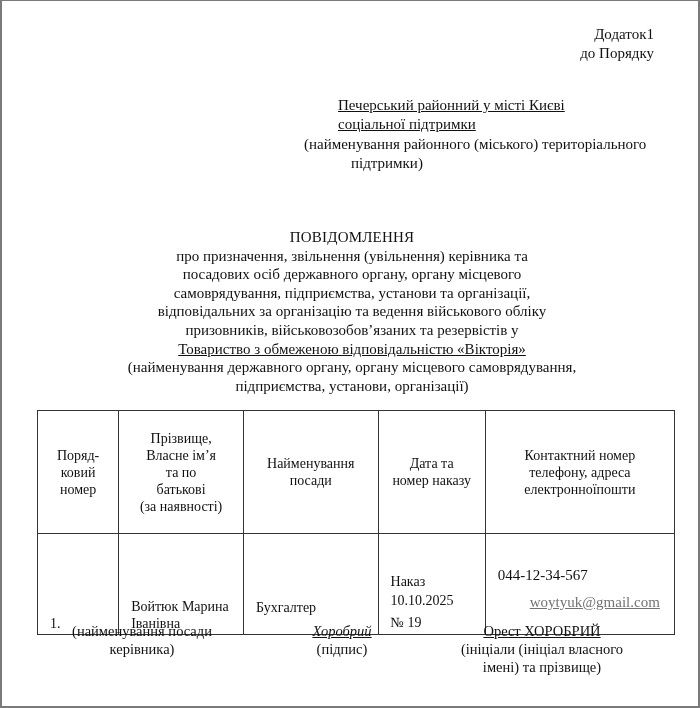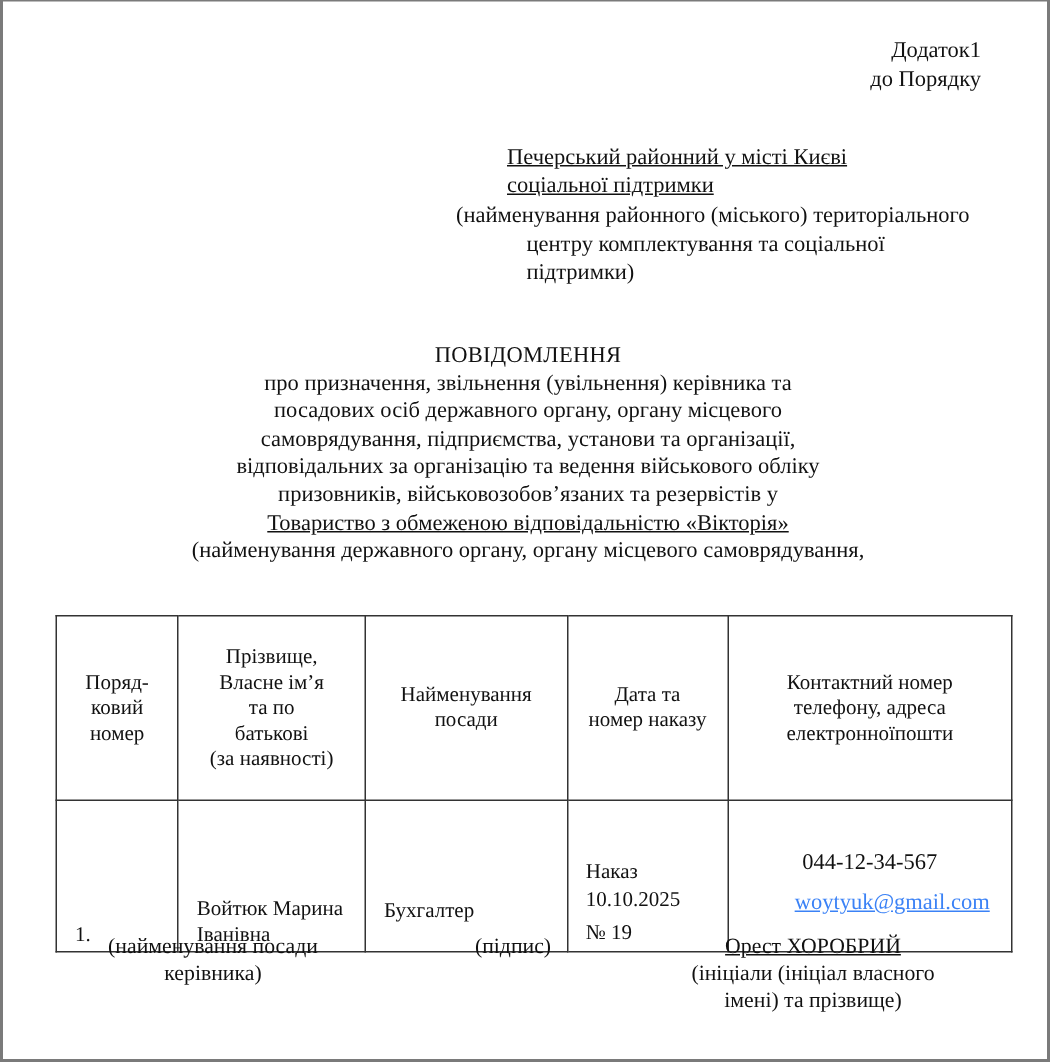--- a/index.html
+++ b/index.html
@@ -96,24 +96,24 @@
     .c1 { width: 74px; }
     .c2 { width: 148px; }
     .c3 { width: 138px; }
     .c4 { width: 107px; }
     .c5 { width: 167px; }
     .hdr-line { display: block; }
     .cell-line { display: block; }
     .order-cell .cell-line { line-height: 19px; }
     .order-cell .num { margin-top: 3px; }
     .contact-cell { vertical-align: middle !important; padding-top: 14px; }
-    .contact-cell .phone { display: block; margin-bottom: 10px; font-size: 15px; text-align: center; }
+    .contact-cell .phone { display: block; margin-bottom: 10px; font-size: 15px; }
     .contact-cell .email {
       display: block;
-      color: #3b82f6;
+      color: #737373;
       text-decoration: underline;
       font-size: 15px;
       margin-left: 32px;
     }
     .sign {
       position: absolute;
       top: 621px;
       text-align: center;
       line-height: 18px;
       font-size: 14.5px;
@@ -135,33 +135,33 @@
     <div>до Порядку</div>
   </div>
 
   <div class="recipient">
     <span class="u">Печерський районний у місті Києві </span>
     <span class="u">соціальної підтримки</span>
   </div>
 
   <div class="recipient-caption">
     <span class="l1">(найменування районного (міського) територіального</span>
-    <span class="l2">центру комплектування та соціальної</span>
     <span class="l2">підтримки)</span>
   </div>
 
   <div class="notice">
     <span class="title">ПОВІДОМЛЕННЯ</span>
     <span class="line">про призначення, звільнення (увільнення) керівника та</span>
     <span class="line">посадових осіб державного органу, органу місцевого</span>
     <span class="line">самоврядування, підприємства, установи та організації,</span>
     <span class="line">відповідальних за організацію та ведення військового обліку</span>
     <span class="line">призовників, військовозобов’язаних та резервістів у</span>
     <span class="line"><span class="u">Товариство з обмеженою відповідальністю «Вікторія»</span></span>
     <span class="line">(найменування державного органу, органу місцевого самоврядування,</span>
+    <span class="line">підприємства, установи, організації)</span>
   </div>
 
   <table class="orders">
     <thead>
       <tr>
         <th class="c1">
           <span class="hdr-line">Поряд-</span>
           <span class="hdr-line">ковий</span>
           <span class="hdr-line">номер</span>
         </th>
@@ -207,20 +207,21 @@
       </tr>
     </tbody>
   </table>
 
   <div class="sign sign-left">
     <span class="cap">(найменування посади</span>
     <span class="cap">керівника)</span>
   </div>
 
   <div class="sign sign-mid">
+    <span class="u i">Хоробрий</span>
     <span class="cap">(підпис)</span>
   </div>
 
   <div class="sign sign-right">
     <span class="u">Орест ХОРОБРИЙ</span>
     <span class="cap">(ініціали (ініціал власного</span>
     <span class="cap">імені) та прізвище)</span>
   </div>
 
 </div>

